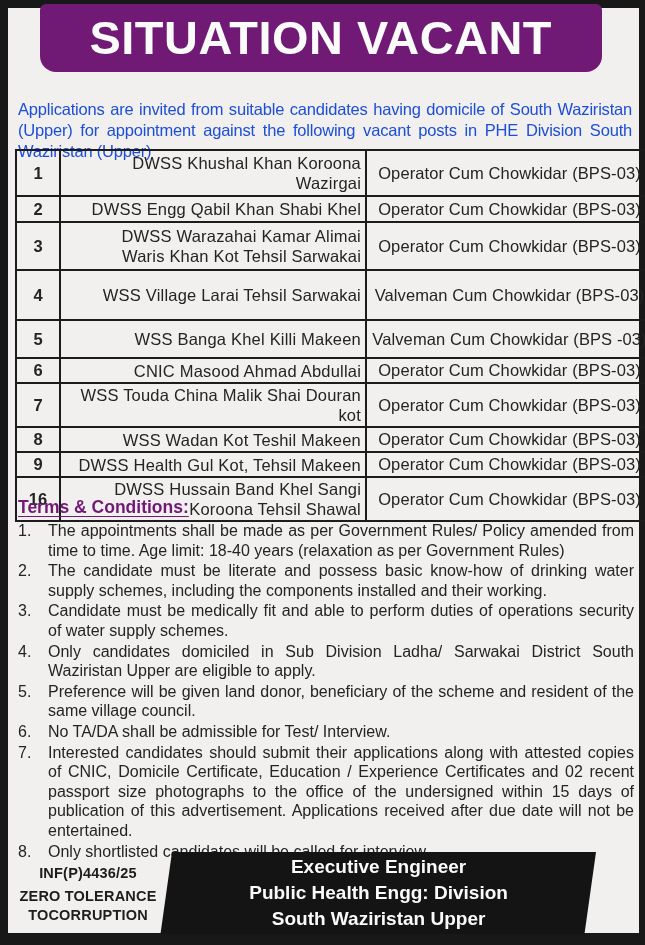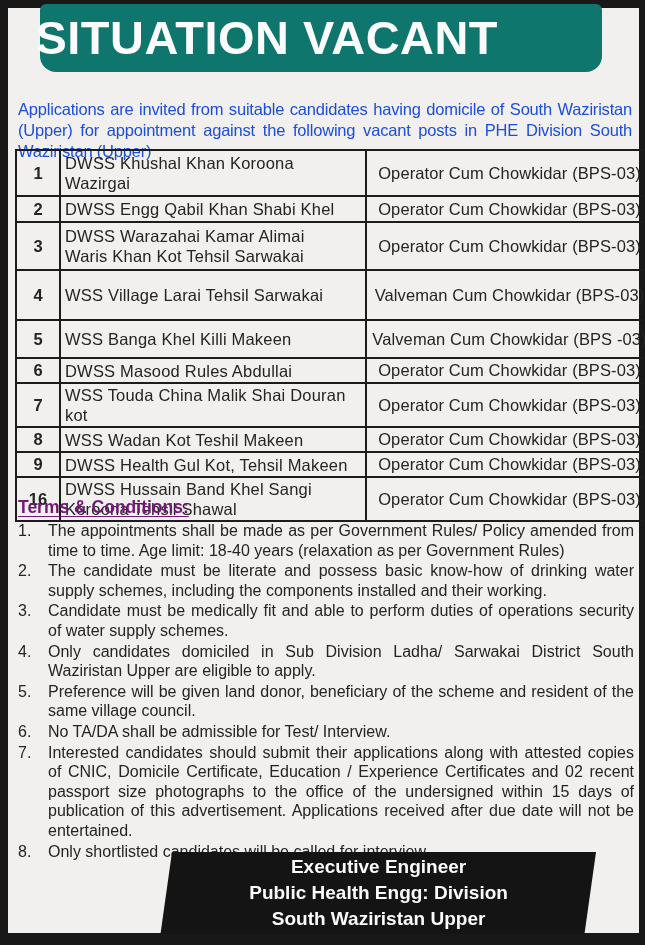--- a/index.html
+++ b/index.html
@@ -15,22 +15,22 @@
   
   .bar { position:absolute; background:#181818; }
   .bar-top    { left:0; top:0;    width:645px; height:8px;  }
   .bar-left   { left:0; top:0;    width:8px;   height:945px;}
   .bar-right  { left:639px; top:0; width:6px;  height:945px;}
   .bar-bottom { left:0; top:933px; width:645px; height:12px;}
 
   
   .title-box {
     position:absolute; left:40px; top:4px; width:562px; height:68px;
-    background:#0f766e; border-radius:6px 6px 16px 16px;
-    display:flex; align-items:center; 
+    background:#701a75; border-radius:6px 6px 16px 16px;
+    display:flex; align-items:center; justify-content:center;
   }
   .title-box .t {
     color:#fbfbfb; font-weight:bold; font-size:46px; letter-spacing:.5px;
     transform:scaleX(1.02); white-space:nowrap;
   }
 
   
   .intro {
     position:absolute; left:18px; top:82px; width:614px;
     font-size:16.5px; line-height:21px; text-align:justify;
@@ -40,21 +40,21 @@
   
   table.vac {
     position:absolute; left:15px; top:149px; width:613px;
     border-collapse:collapse; table-layout:fixed;
   }
   table.vac td {
     border:2px solid #1c1c1c; font-size:16.5px; color:#242424;
     padding:1px 4px; vertical-align:middle;
   }
   td.c-no     { width:34px;  text-align:center; font-weight:bold; }
-  td.c-scheme { width:296px; text-align:left; padding-left:9px; white-space:pre-line; line-height:20px; letter-spacing:.2px;}
+  td.c-scheme { width:296px; text-align:right; padding-left:9px; white-space:pre-line; line-height:20px; letter-spacing:.2px;}
   td.c-post   { width:277px; text-align:center; letter-spacing:.1px; }
   tr:nth-of-type(1)  td { height:42px; }
   tr:nth-of-type(2)  td { height:22px; }
   tr:nth-of-type(3)  td { height:44px; }
   tr:nth-of-type(4)  td { height:46px; }
   tr:nth-of-type(5)  td { height:34px; }
   tr:nth-of-type(6)  td { height:21px; }
   tr:nth-of-type(7)  td { height:36px; }
   tr:nth-of-type(8)  td { height:21px; }
   tr:nth-of-type(9)  td { height:21px; }
@@ -138,21 +138,21 @@
         </tr>
 
         <tr>
           <td class="c-no">5</td>
           <td class="c-scheme">WSS Banga Khel Killi Makeen</td>
           <td class="c-post">Valveman Cum Chowkidar (BPS -03)</td>
         </tr>
 
         <tr>
           <td class="c-no">6</td>
-          <td class="c-scheme">DWSS Masood Rules Abdullai</td>
+          <td class="c-scheme">CNIC Masood Ahmad Abdullai</td>
           <td class="c-post">Operator Cum Chowkidar (BPS-03)</td>
         </tr>
 
         <tr>
           <td class="c-no">7</td>
           <td class="c-scheme">WSS Touda China Malik Shai Douran
 kot</td>
           <td class="c-post">Operator Cum Chowkidar (BPS-03)</td>
         </tr>
 
@@ -215,20 +215,25 @@
         <span class="num">7.</span>
         <div class="txt">Interested candidates should submit their applications along with attested copies of CNIC, Domicile Certificate, Education / Experience Certificates and 02 recent passport size photographs to the office of the undersigned within 15 days of publication of this advertisement. Applications received after due date will not be entertained.</div>
       </div>
 
       <div class="term">
         <span class="num">8.</span>
         <div class="txt">Only shortlisted candidates will be called for interview.</div>
       </div>
     </div>
 
+  <div class="inf-block">
+    <div class="ref">INF(P)4436/25</div>
+    <div>ZERO TOLERANCE</div>
+    <div>TOCORRUPTION</div>
+  </div>
 
   <div class="sign-box">
     <div class="sign-inner">
 
         <div>Executive Engineer</div>
 
         <div>Public Health Engg: Division</div>
 
         <div>South Waziristan Upper</div>
       </div>

